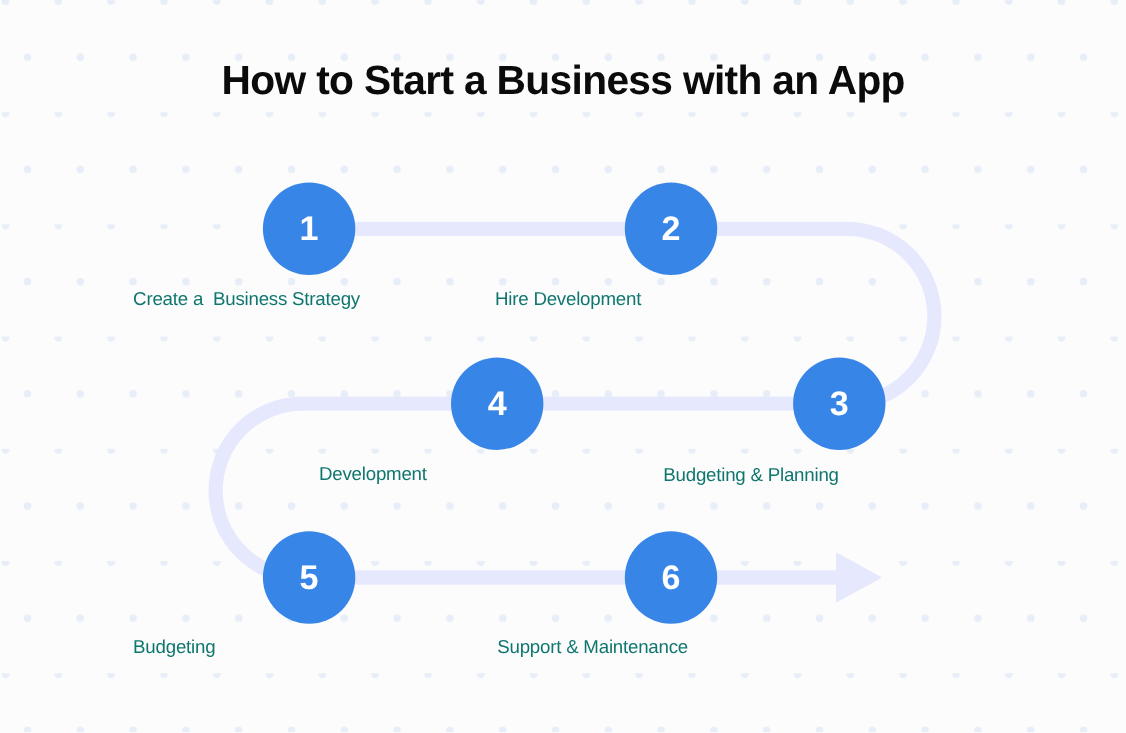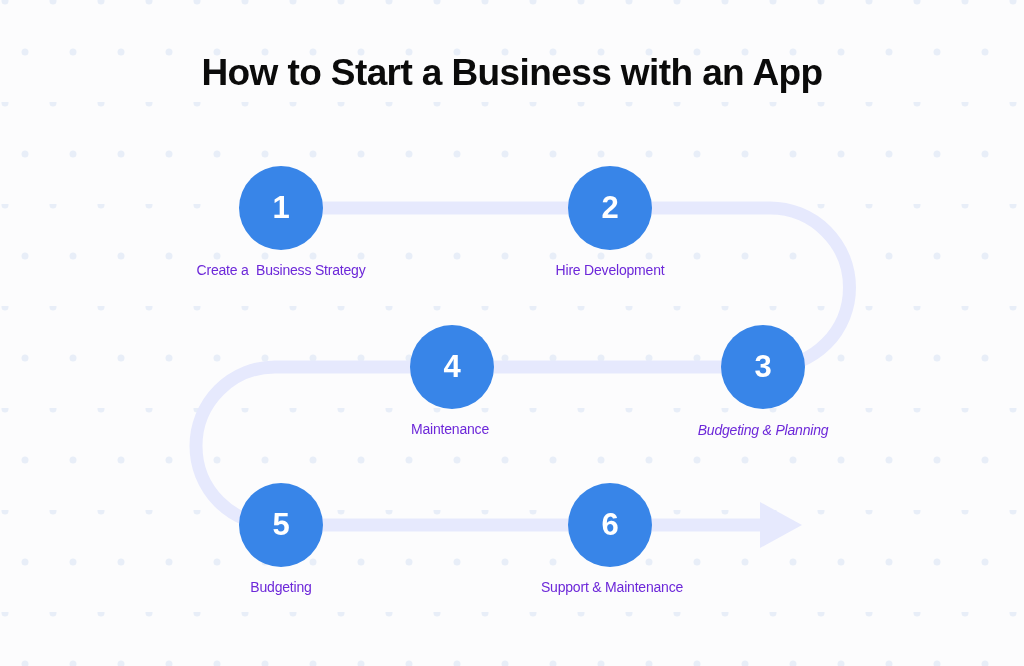--- a/index.html
+++ b/index.html
@@ -56,23 +56,22 @@
       justify-content: center;
       color: #FFFFFF;
       font-size: 31px;
       font-weight: bold;
     }
     .step-label {
       position: absolute;
       top: 54px;
       left: -160px;
       width: 320px;
-      text-align: center;
-      font-size: 14px;
-      color: #6d28d9;
+      font-size: 17px;
+      color: #0f766e;
       white-space: pre;
       letter-spacing: -0.2px;
     }
   </style>
 </head>
 <body>
 
 <div class="canvas">
 
   <svg class="dot-grid" width="1024" height="666" xmlns="http://www.w3.org/2000/svg">
@@ -99,26 +98,26 @@
     <div class="step-label">Create a  Business Strategy</div>
   </div>
 
   <div class="step" style="left:610px; top:208px;">
     <div class="step-circle" style="background:#3885E8;">2</div>
     <div class="step-label">Hire Development</div>
   </div>
 
   <div class="step" style="left:763px; top:367px;">
     <div class="step-circle" style="background:#3885E8;">3</div>
-    <div class="step-label" style="top:55px;font-style:italic;">Budgeting &amp; Planning</div>
+    <div class="step-label" style="top:55px;">Budgeting &amp; Planning</div>
   </div>
 
   <div class="step" style="left:452px; top:367px;">
     <div class="step-circle" style="background:#3885E8;">4</div>
-    <div class="step-label" style="left:-162px;">Maintenance</div>
+    <div class="step-label" style="left:-162px;">Development</div>
   </div>
 
   <div class="step" style="left:281px; top:525px;">
     <div class="step-circle" style="background:#3885E8;">5</div>
     <div class="step-label">Budgeting</div>
   </div>
 
   <div class="step" style="left:610px; top:525px;">
     <div class="step-circle" style="background:#3885E8;">6</div>
     <div class="step-label" style="left:-158px;">Support &amp; Maintenance</div>

